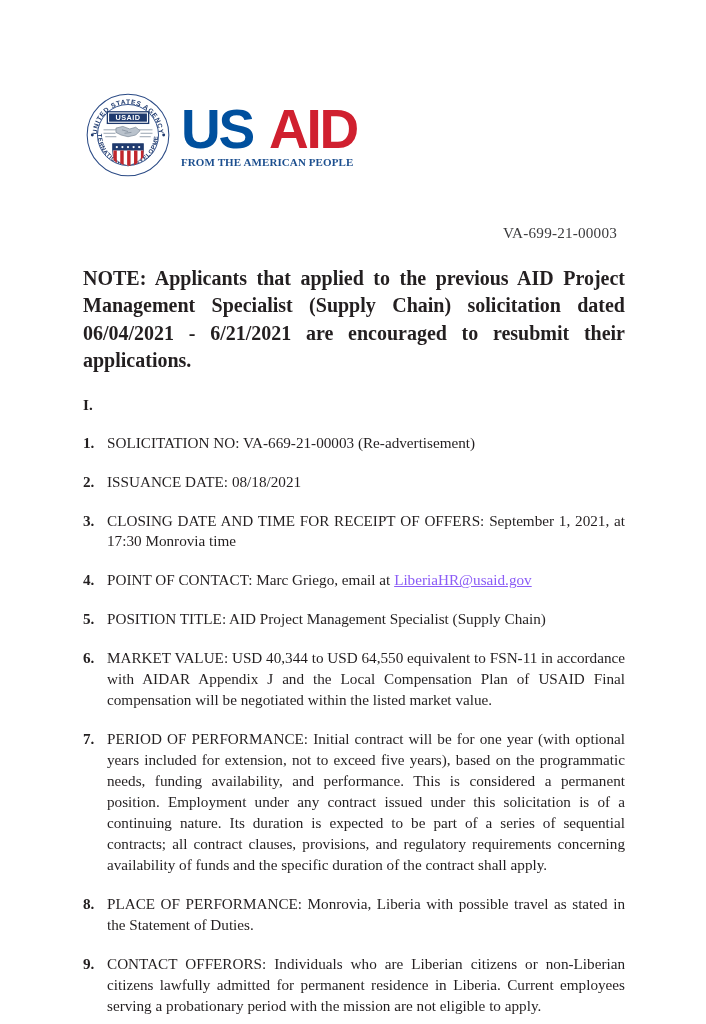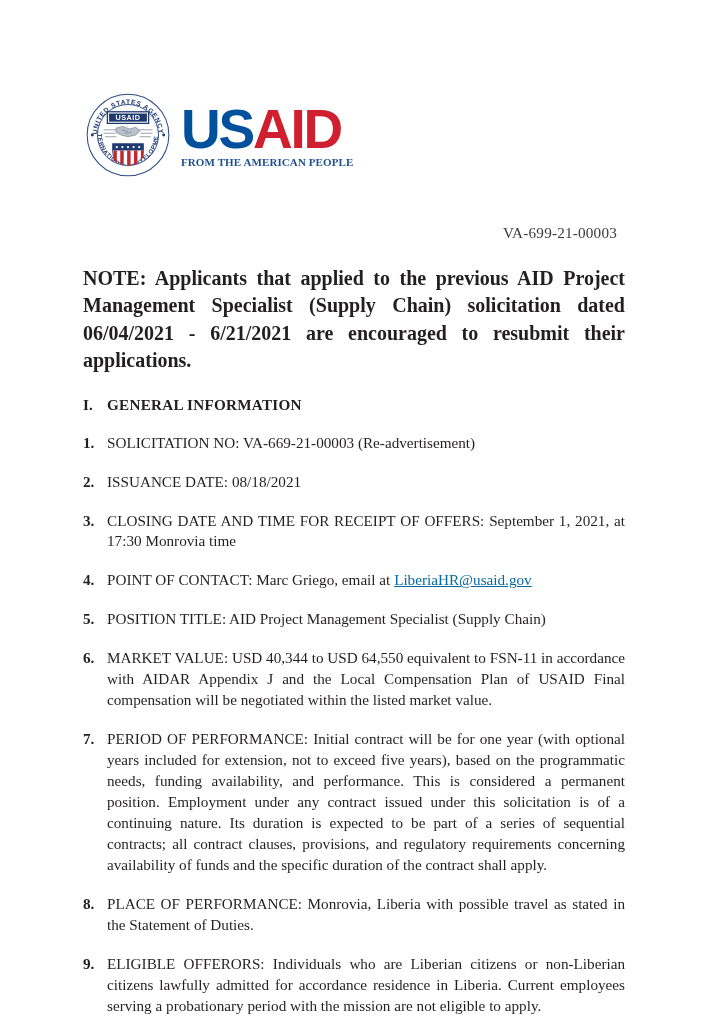--- a/index.html
+++ b/index.html
@@ -47,21 +47,21 @@
   }
   .wordmark-main {
     font-family: "Liberation Sans", "DejaVu Sans", sans-serif;
     font-weight: bold;
     font-size: 55px;
     letter-spacing: -2.2px;
     line-height: 0.92;
     white-space: nowrap;
   }
   .wm-us { color: #00509e; text-align: right; }
-  .wm-aid { color: #d0202f; }
+  .wm-aid { color: #d0202f; margin-left: 16px; }
   .wordmark-tag {
     font-family: Liberation Serif, serif;
     font-weight: bold;
     font-size: 11px;
     letter-spacing: 0.1px;
     color: #1c4f8f;
     margin-top: 3px;
     white-space: nowrap;
   }
 
@@ -130,21 +130,21 @@
   .item .body strong {
     font-weight: normal;
   }
 
   .item.wide .num {
     width: 24px;
     flex: 0 0 24px;
   }
 
   a.maillink {
-    color: #0369a1;
+    color: #8b5cf6;
     text-decoration: underline;
   }
 </style>
 </head>
 <body>
 
 <div class="page">
 
   <div class="logo-block">
 
@@ -207,21 +207,20 @@
   </div>
 
   <div class="doc">
 
     <div class="solicitation-no">VA-699-21-00003</div>
 
     <p class="note">NOTE: Applicants that applied to the previous AID Project Management Specialist (Supply Chain) solicitation dated 06/04/2021 - 6/21/2021 are encouraged to resubmit their applications.</p>
 
     <div class="section-heading">
       <span class="num">I.</span>
-      <span class="txt">GENERAL INFORMATION</span>
     </div>
 
     <div class="item">
       <span class="num">1.</span>
       <span class="body"><b>SOLICITATION NO:</b><b> VA-669-21-00003 (Re-advertisement)</b></span>
     </div>
 
     <div class="item">
       <span class="num">2.</span>
       <span class="body"><b>ISSUANCE DATE:</b><b> 08/18/2021</b></span>
@@ -252,21 +251,21 @@
       <span class="body"><b>PERIOD OF PERFORMANCE:</b><span> Initial contract will be for one year (with optional years included for extension, not to exceed five years), based on the programmatic needs, funding availability, and performance. This is considered a permanent position. Employment under any contract issued under this solicitation is of a continuing nature. Its duration is expected to be part of a series of sequential contracts; all contract clauses, provisions, and regulatory requirements concerning availability of funds and the specific duration of the contract shall apply.</span></span>
     </div>
 
     <div class="item">
       <span class="num">8.</span>
       <span class="body"><b>PLACE OF PERFORMANCE:</b><span>  Monrovia, Liberia with possible travel as stated in the Statement of Duties.</span></span>
     </div>
 
     <div class="item">
       <span class="num">9.</span>
-      <span class="body"><b>ELIGIBLE OFFERORS:</b><span>  Individuals who are Liberian citizens or non-Liberian citizens lawfully admitted for accordance residence in Liberia. Current employees serving a probationary period with the mission are not eligible to apply.</span></span>
+      <span class="body"><b>CONTACT OFFERORS:</b><span>  Individuals who are Liberian citizens or non-Liberian citizens lawfully admitted for permanent residence in Liberia. Current employees serving a probationary period with the mission are not eligible to apply.</span></span>
     </div>
 
     <div class="item wide">
       <span class="num">6.</span>
       <span class="body"><b>SECURITY LEVEL REQUIRED:</b><span> Facility and computer access.</span></span>
     </div>
 
   </div>
 </div>
 

